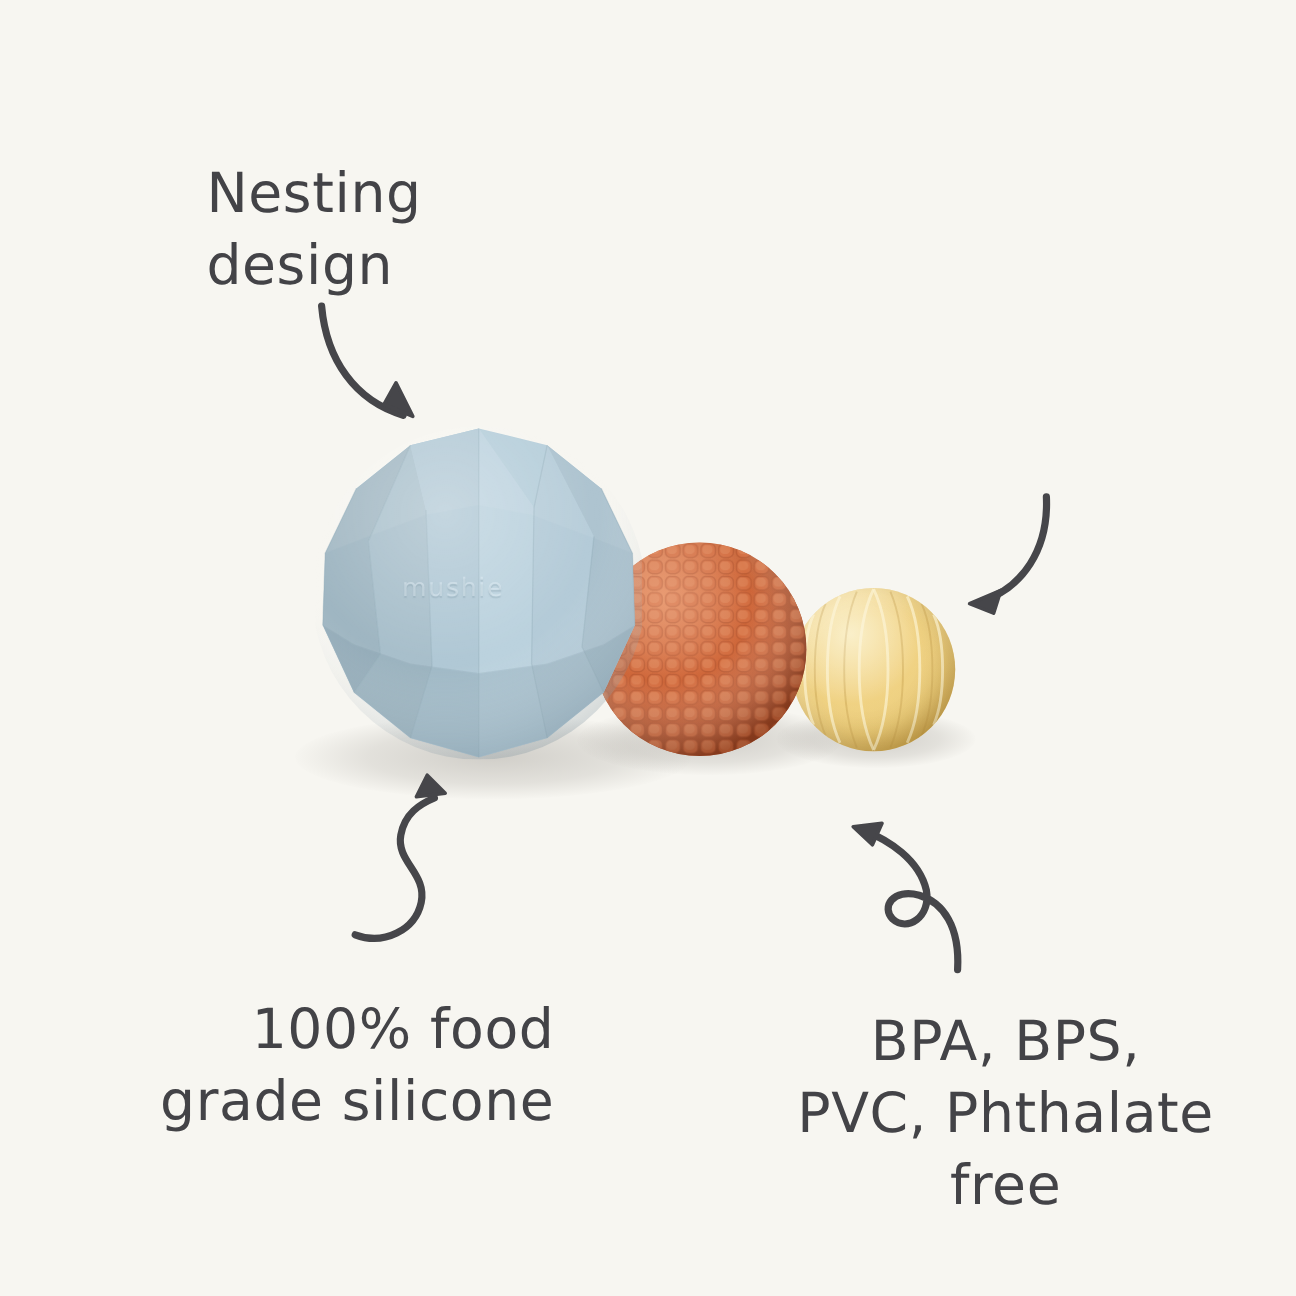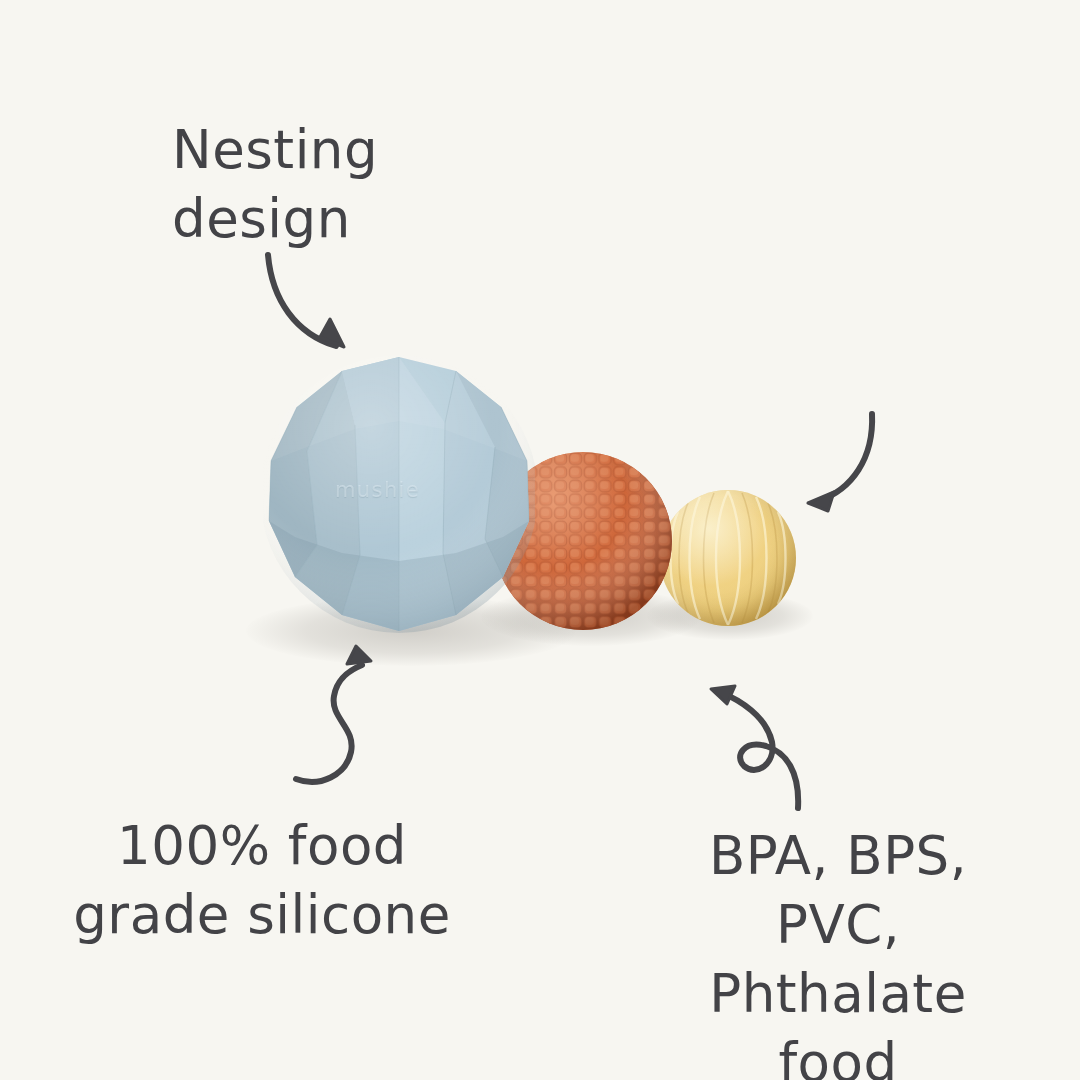--- a/index.html
+++ b/index.html
@@ -16,42 +16,43 @@
     height: 1080px;
     background: #f7f6f1;
     overflow: hidden;
   }
 
   
   .annotation {
     position: absolute;
     color: #434347;
     font-family: "DejaVu Sans", sans-serif;
-    font-size: 53px;
+    font-size: 46px;
     line-height: 1.30;
     letter-spacing: 0.5px;
     white-space: pre-line;
     font-weight: 400;
+    margin-top: 16px;
   }
   .ann-nesting {
     left: 172px;
     top: 116px;
     text-align: left;
     width: 340px;
   }
   .ann-rattle {
     right: 68px;
     top: 283px;
     text-align: right;
     width: 420px;
   }
   .ann-silicone {
     left: 62px;
     top: 812px;
-    text-align: center;
+    text-align: right;
     width: 400px;
   }
   .ann-bpa {
     left: 648px;
     top: 822px;
     text-align: center;
     width: 380px;
   }
 
   
@@ -284,15 +285,15 @@
 
   <div class="annotation ann-nesting">Nesting
 design</div>
 
 
   <div class="annotation ann-silicone">100% food
 grade silicone</div>
 
   <div class="annotation ann-bpa">BPA, BPS,
 PVC, Phthalate
-food</div>
+free</div>
 
 </div>
 
 </body></html>

